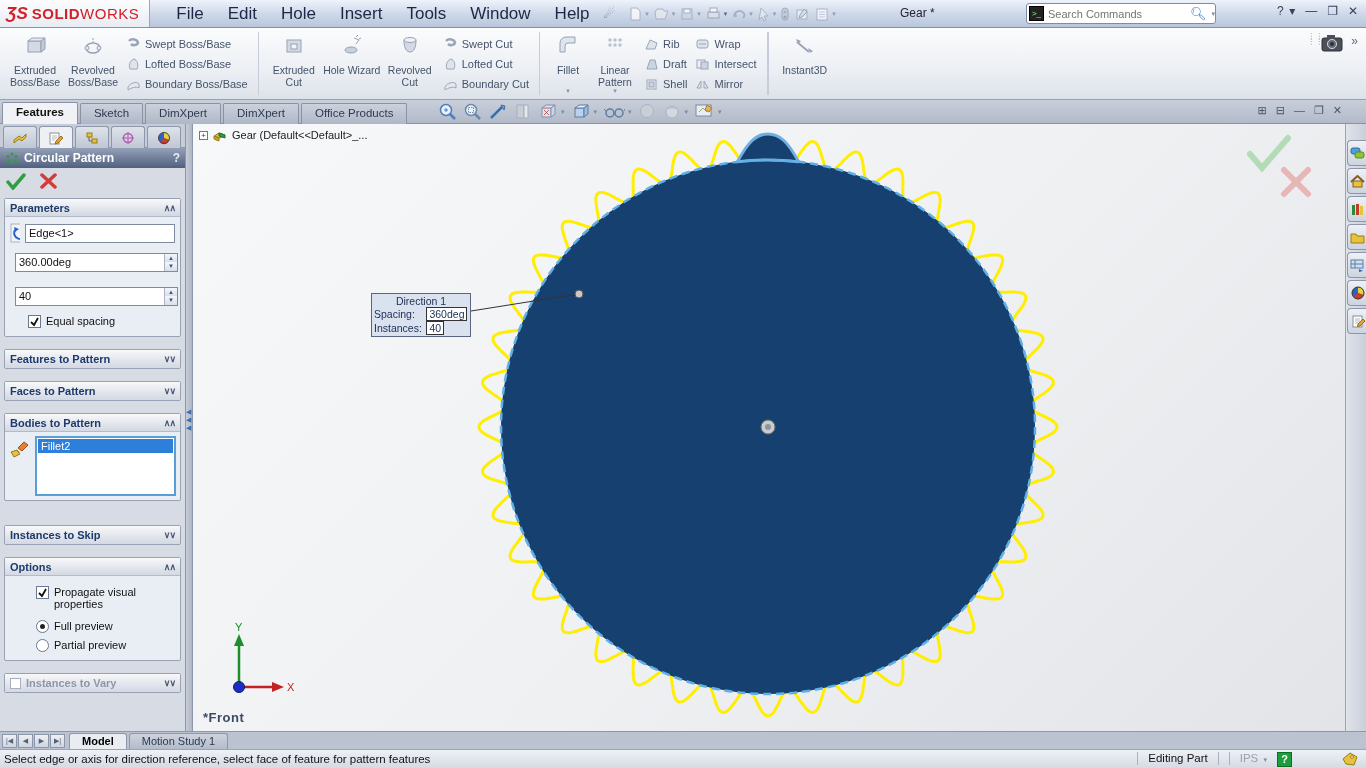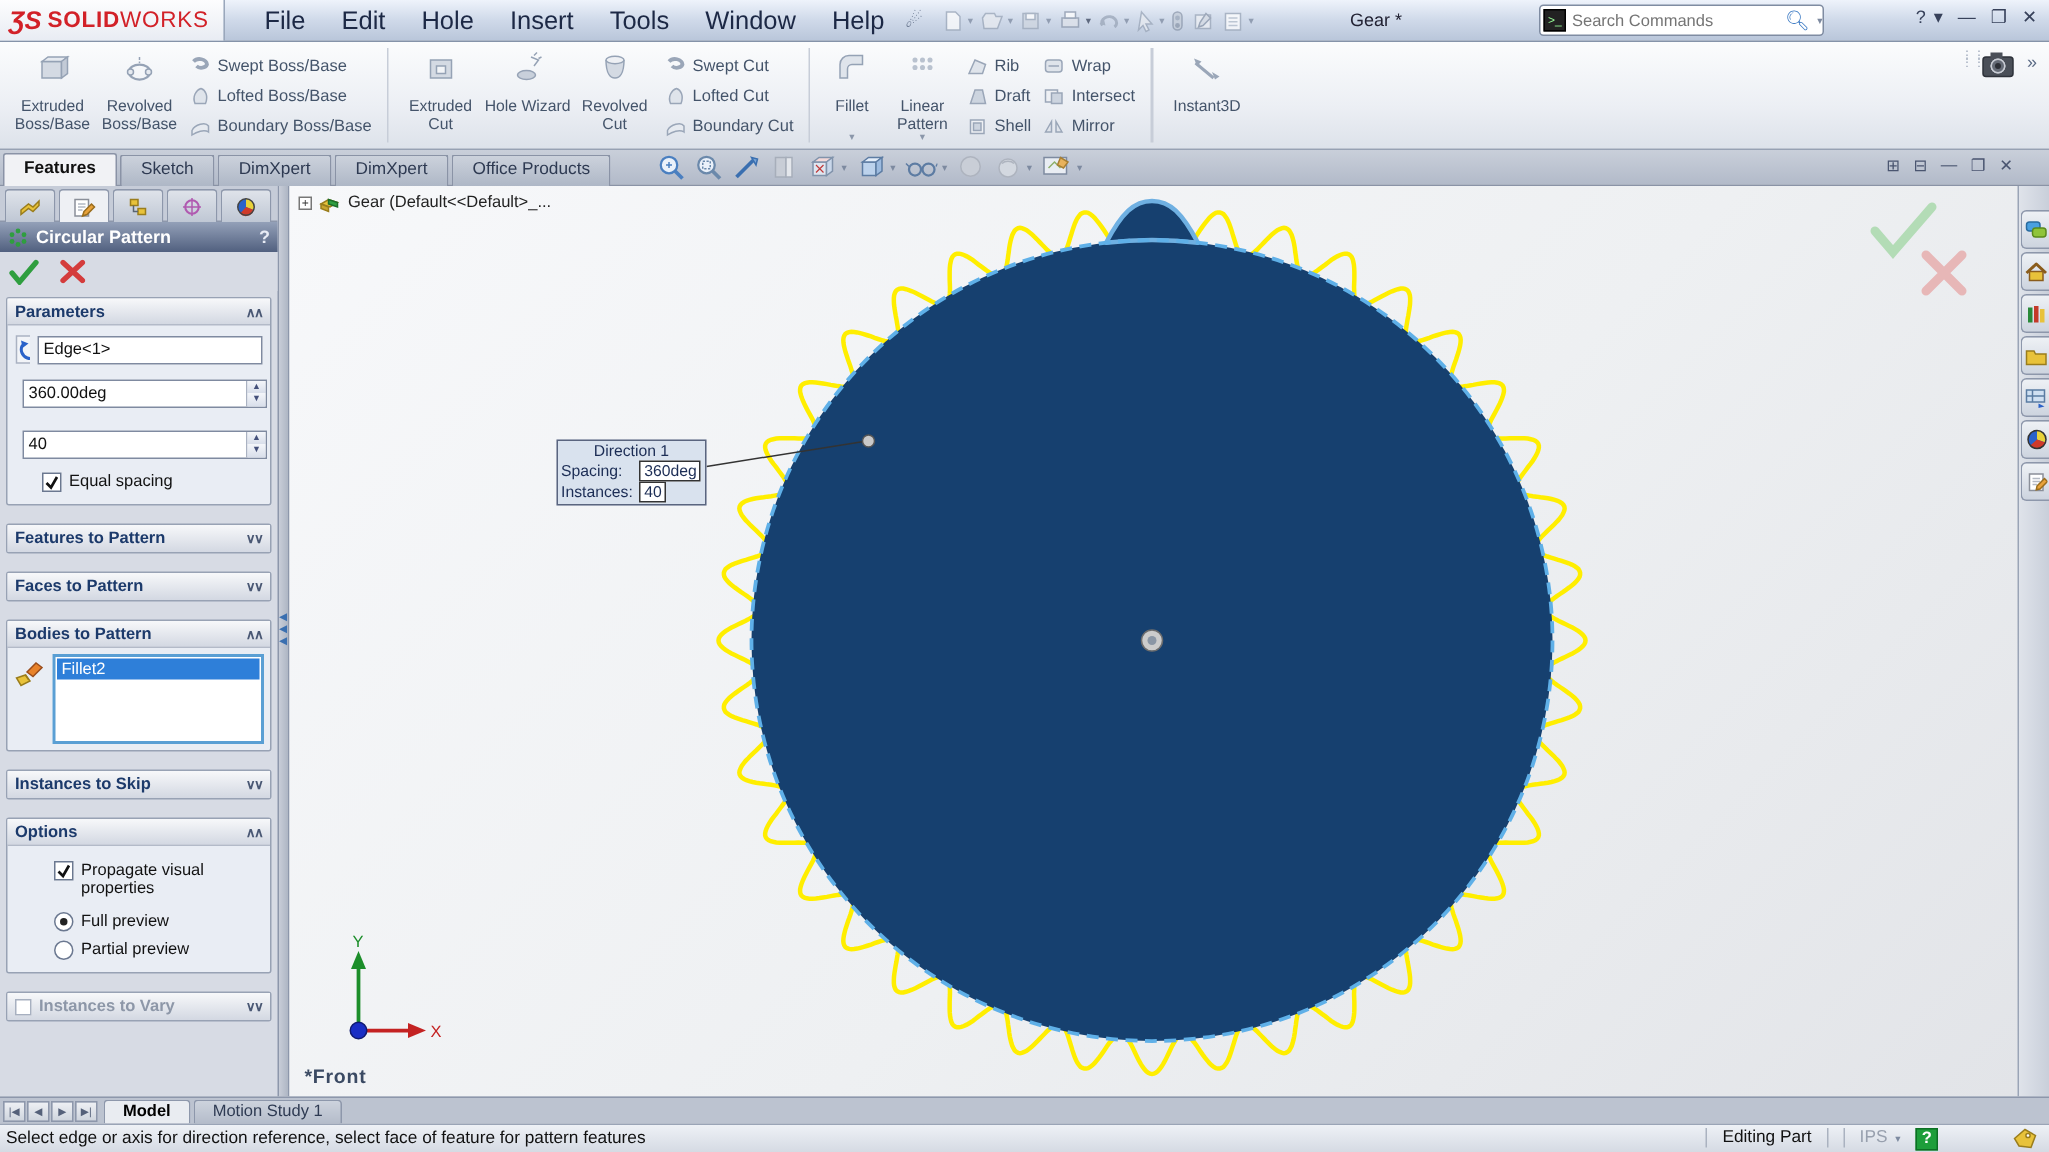--- a/index.html
+++ b/index.html
@@ -642,21 +642,21 @@
             <path d="M2 12l6-2 3 4-6 3z" fill="#e8c23a" stroke="#9a7d1c"></path>
             <path d="M9 8l6-6 4 3-6 6z" fill="#e8822a" stroke="#9a4d1c"></path>
             <path d="M8 10l2 3" stroke="#9a7d1c"></path>
           </svg>
         <div id="bodies-list">
           <div class="sel">Fillet2</div>
         </div>
       </div>
     </div>
 
-    <div class="group collapsed" style="margin-top:12px">
+    <div class="group collapsed" style="margin-top:24px">
       <div class="ghead">
           <span>Instances to Skip</span>
           <span class="chev">∨∨</span>
         </div>
     </div>
 
     <div class="group" style="margin-top:12px">
       <div class="ghead">
           <span>Options</span>
           <span class="chev">∧∧</span>

